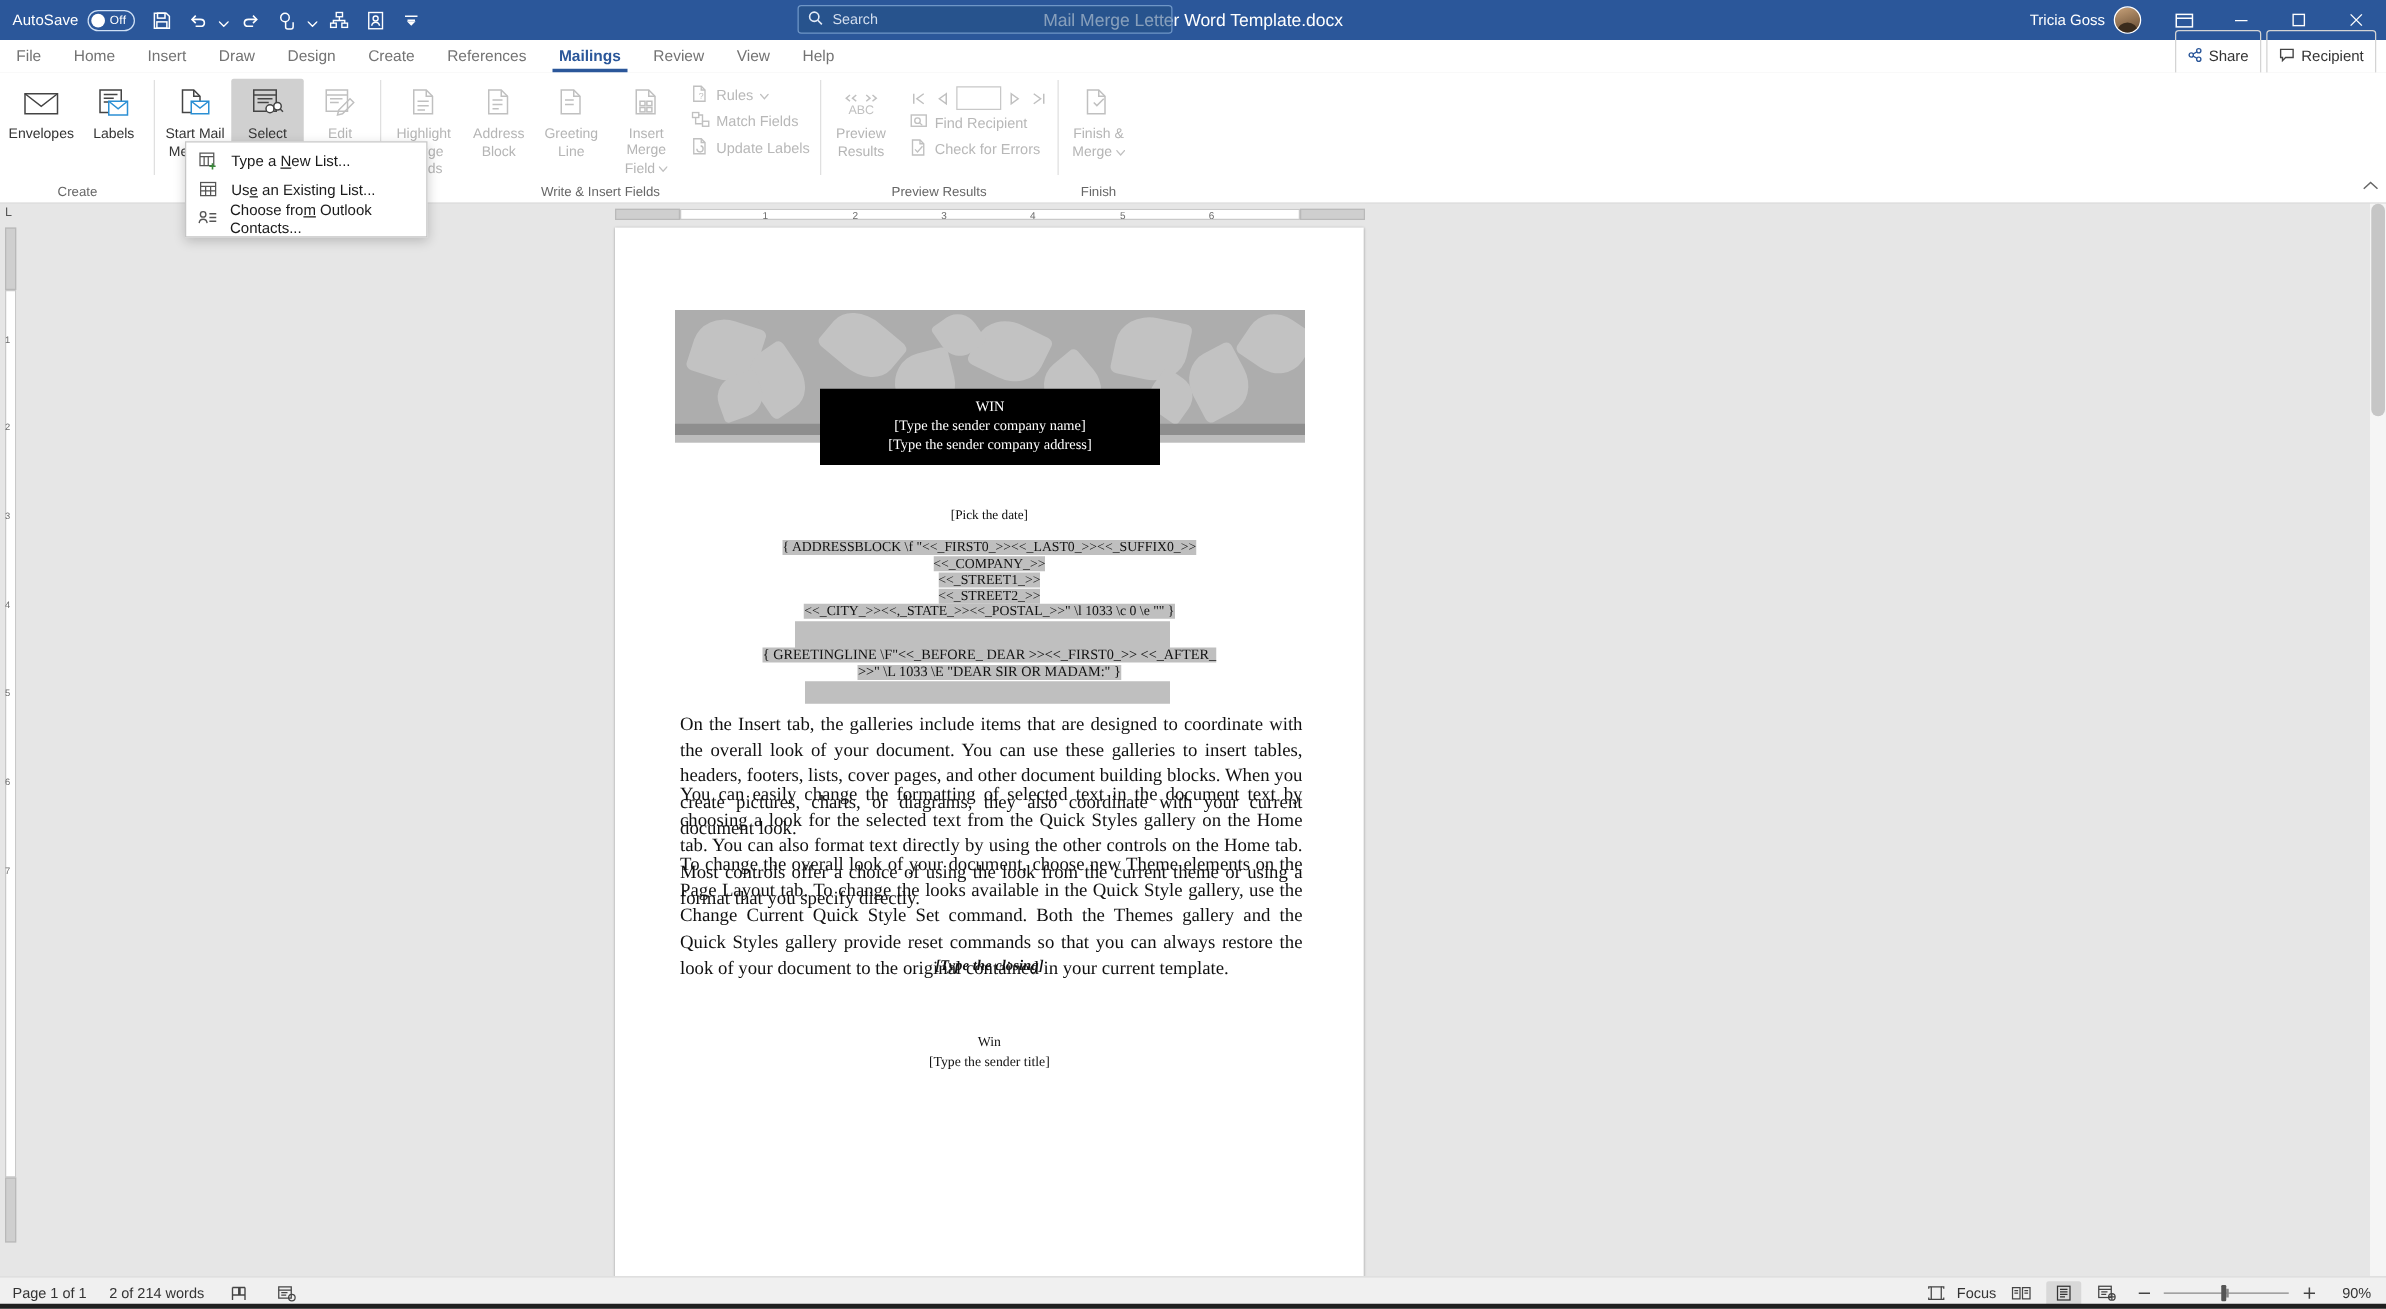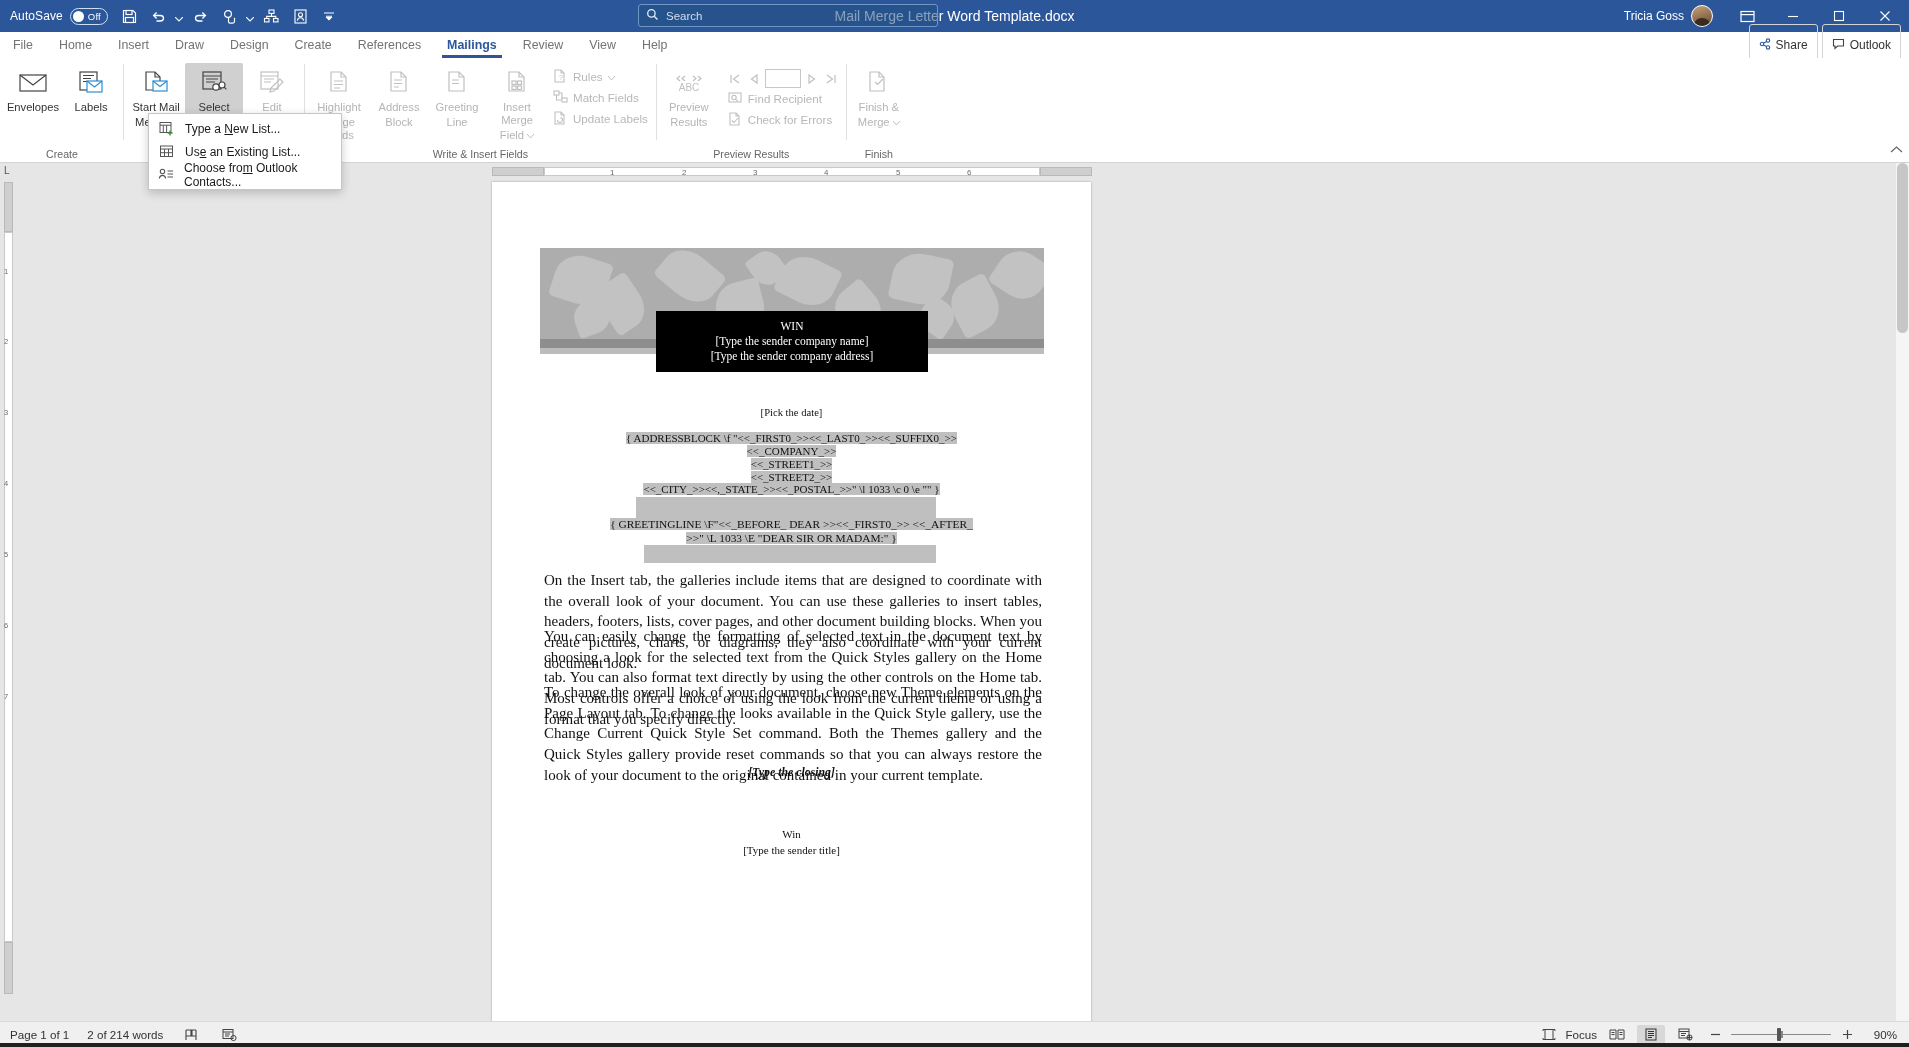--- a/index.html
+++ b/index.html
@@ -362,21 +362,21 @@
         </svg>
       </span>
       <span>Share</span>
     </div>
     <div class="tbr-btn">
       <span>
         <svg width="13" height="12" viewBox="0 0 13 12" fill="none" stroke="#444" stroke-width="1.1">
           <path d="M1.5 1.5h10v6.5h-6L3 10.5V8H1.5z"></path>
         </svg>
       </span>
-      <span>Outlook</span>
+      <span>Recipient</span>
     </div>
   </div>
 </div>
 
 <div class="ribbon">
 
   <div class="rgroup">
     <div class="rgroup-body">
       <div class="bigbtn">
         <span class="ic">

